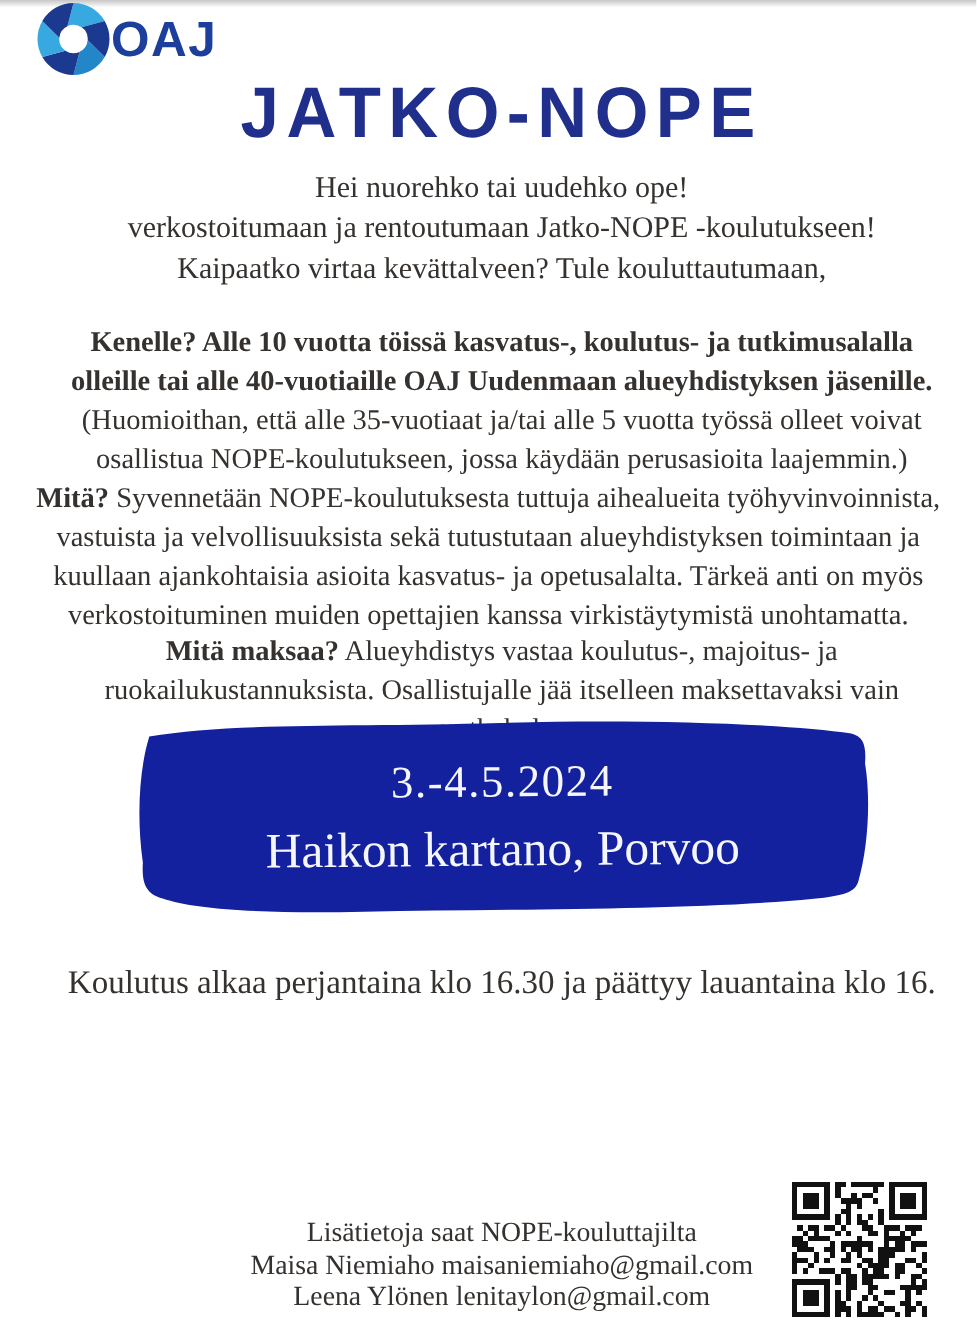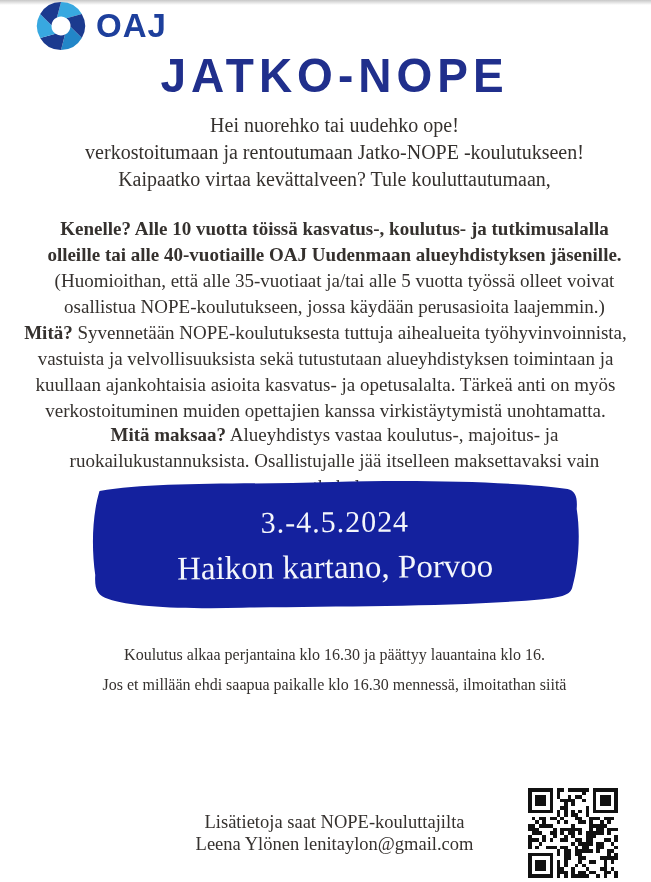--- a/index.html
+++ b/index.html
@@ -10,22 +10,22 @@
     overflow:hidden;
     font-family:"Liberation Serif","DejaVu Serif",serif;
     color:#35312e;
   }
   .top-edge{
     position:absolute;top:0;left:0;width:651px;height:5px;
     background:linear-gradient(#c7c7c7,#ffffff);
   }
   
   .logo-row{
-    position:absolute;top:1px;left:36px;height:50px;
-    display:flex;align-items:center;gap:10px;
+    position:absolute;top:1px;left:24px;height:50px;
+    display:flex;align-items:center;
   }
   .logo-swirl{width:50px;height:50px;display:block;}
   .logo-word{
     font-family:"Liberation Sans","DejaVu Sans",sans-serif;
     font-weight:bold;font-size:33px;color:#1d3f9c;letter-spacing:1px;
   }
   .page-title{
     position:absolute;top:48px;left:0;right:0;padding-left:18px;
     text-align:center;
     font-family:"Liberation Sans","DejaVu Sans",sans-serif;
@@ -37,21 +37,21 @@
   .block{
     position:absolute;left:0;right:0;padding-left:18px;
     text-align:center;
   }
   .intro{top:112px;font-size:20px;line-height:27px;}
   .para{font-size:19px;line-height:26px;}
   .para .lead{font-weight:bold;}
   .kenelle{top:216px;padding-left:32px;padding-right:14px;}
   .mita{top:320px;padding-left:22px;padding-right:22px;}
   .maksaa{top:422px;padding-left:40px;padding-right:22px;}
-  .schedule{top:640px;font-size:16px;line-height:30px;}
+  .schedule{top:640px;font-size:22px;line-height:30px;}
   .registration{top:746px;font-size:19.5px;line-height:27px;}
   .registration .url{color:inherit;text-decoration:none;}
   .contact{top:812px;font-size:18.5px;line-height:21.5px;text-align:center;}
   
   .banner{
     position:absolute;top:477px;left:84px;width:502px;height:136px;
     transform:rotate(-0.5deg);
   }
   .banner svg{position:absolute;inset:0;width:100%;height:100%;}
   .banner-text{
@@ -108,28 +108,28 @@
     <path fill="#14219e" d="M16,12 C70,3 150,7 250,5 C340,3 440,7 484,14 C492,16 494,22 493,34 C497,60 494,92 488,112 C486,120 478,122 458,124 C378,131 258,129 158,130 C98,131 46,128 24,120 C13,117 10,110 11,96 C7,66 9,34 16,12 Z"></path>
   </svg>
   <div class="banner-text">
     <div class="banner-date">3.-4.5.2024</div>
     <div class="banner-location">Haikon kartano, Porvoo</div>
   </div>
 </div>
 
 <div class="block schedule">
   <div>Koulutus alkaa perjantaina klo 16.30 ja päättyy lauantaina klo 16.</div>
-  <div>Jos et millään ehdi saapua paikalle klo 16.30 mennessä, ilmoitathan siitä</div>
 </div>
 
 <div class="block registration">
 </div>
 
 <div class="block contact">
   <div>Lisätietoja saat NOPE-kouluttajilta</div>
+  <div>Maisa Niemiaho maisaniemiaho@gmail.com</div>
   <div>Leena Ylönen lenitaylon@gmail.com</div>
 </div>
 
 <svg class="qr" id="qr" viewBox="0 0 25 25" shape-rendering="crispEdges" aria-hidden="true">
     <rect x="0" y="0" width="1" height="1" fill="#111"></rect>
     <rect x="1" y="0" width="1" height="1" fill="#111"></rect>
     <rect x="2" y="0" width="1" height="1" fill="#111"></rect>
     <rect x="3" y="0" width="1" height="1" fill="#111"></rect>
     <rect x="4" y="0" width="1" height="1" fill="#111"></rect>
     <rect x="5" y="0" width="1" height="1" fill="#111"></rect>

